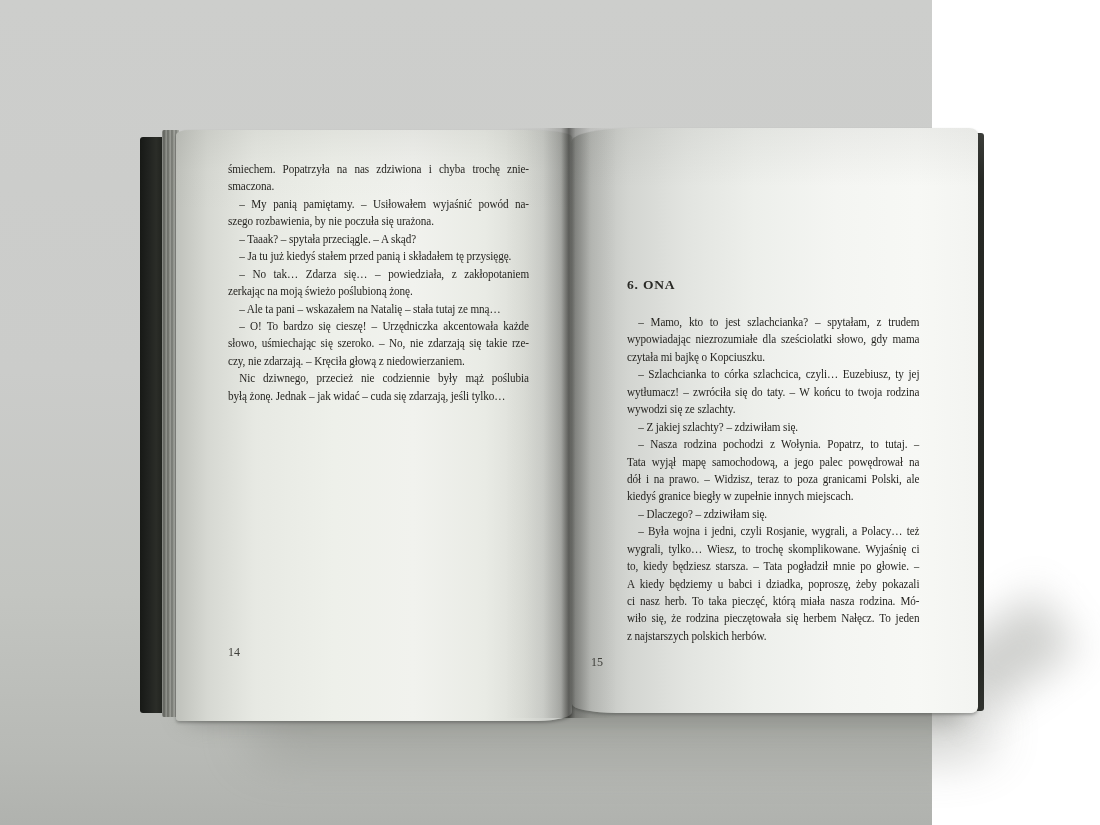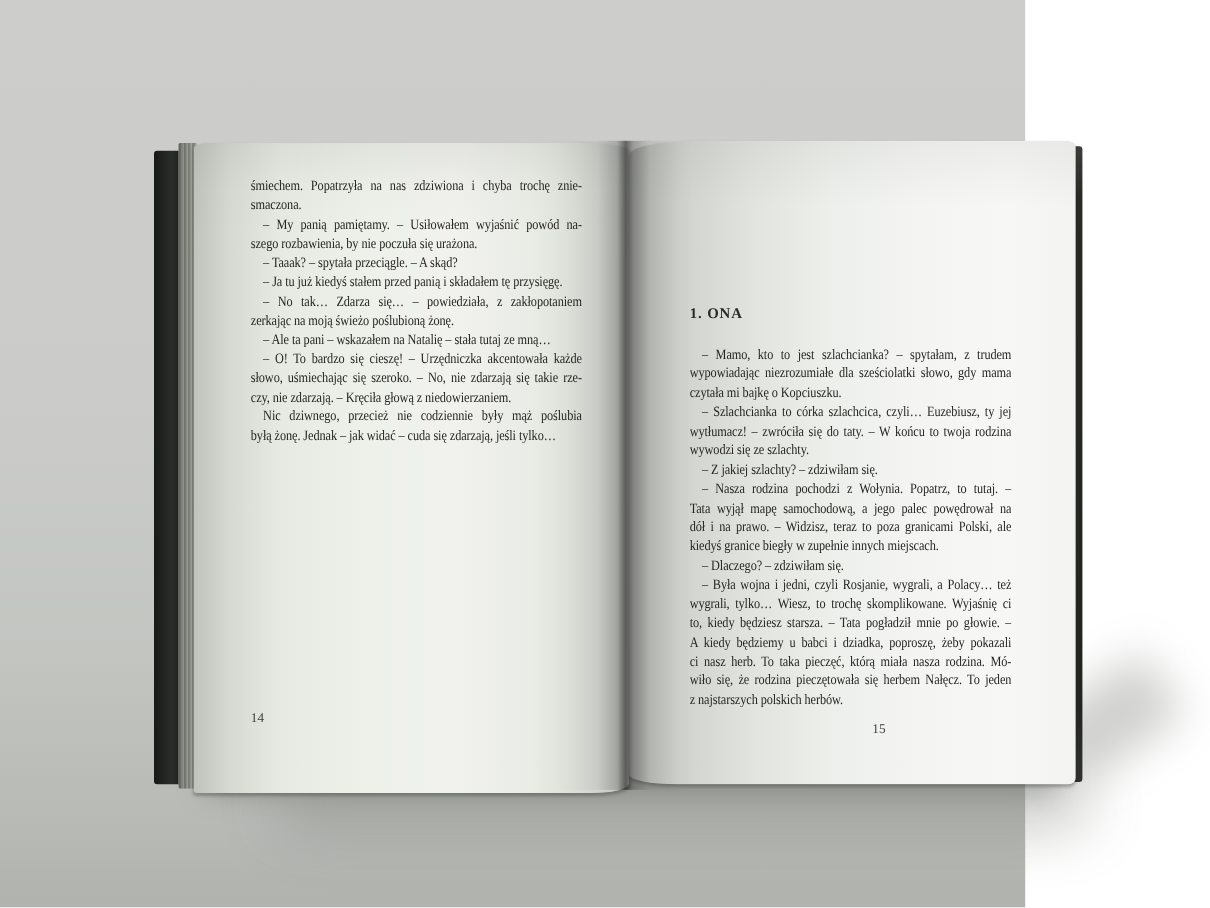--- a/index.html
+++ b/index.html
@@ -76,21 +76,21 @@
   .line { height:17.45px; overflow:hidden; }
   .line.full { text-align:justify; text-align-last:justify; }
   .line.indent { text-indent:13px; }
 
   .chapter-heading {
     position:absolute; left:627px; top:277px; z-index:5;
     font-size:13.5px; font-weight:600; letter-spacing:.8px; color:#2a2a26;
   }
   .pagenum { position:absolute; z-index:5; font-size:12px; color:#3e3e39; }
   .pagenum-left  { left:228px; top:645px; }
-  .pagenum-right { left:653px; top:655px; width:292px; text-align:center; }
+  .pagenum-right { left:591px; top:655px; width:292px; text-align:left; }
 </style>
 </head>
 <body>
 
 <div class="scene">
 
   <div class="shadow-wide"></div>
   <div class="shadow-right"></div>
   <div class="shadow-under"></div>
 
@@ -113,21 +113,21 @@
         <div class="line full indent">– No tak… Zdarza się… – powiedziała, z zakłopotaniem</div>
         <div class="line">zerkając na moją świeżo poślubioną żonę.</div>
         <div class="line indent">– Ale ta pani – wskazałem na Natalię – stała tutaj ze mną…</div>
         <div class="line full indent">– O! To bardzo się cieszę! – Urzędniczka akcentowała każde</div>
         <div class="line full">słowo, uśmiechając się szeroko. – No, nie zdarzają się takie rze-</div>
         <div class="line">czy, nie zdarzają. – Kręciła głową z niedowierzaniem.</div>
         <div class="line full indent">Nic dziwnego, przecież nie codziennie były mąż poślubia</div>
         <div class="line">byłą żonę. Jednak – jak widać – cuda się zdarzają, jeśli tylko…</div>
       </div>
 
-    <div class="chapter-heading">1. ONA</div>
+    <div class="chapter-heading">6. ONA</div>
 
     <div class="text-col text-col-right">
         <div class="line full indent">– Mamo, kto to jest szlachcianka? – spytałam, z trudem</div>
         <div class="line full">wypowiadając niezrozumiałe dla sześciolatki słowo, gdy mama</div>
         <div class="line">czytała mi bajkę o Kopciuszku.</div>
         <div class="line full indent">– Szlachcianka to córka szlachcica, czyli… Euzebiusz, ty jej</div>
         <div class="line full">wytłumacz! – zwróciła się do taty. – W końcu to twoja rodzina</div>
         <div class="line">wywodzi się ze szlachty.</div>
         <div class="line indent">– Z jakiej szlachty? – zdziwiłam się.</div>
         <div class="line full indent">– Nasza rodzina pochodzi z Wołynia. Popatrz, to tutaj. –</div>

